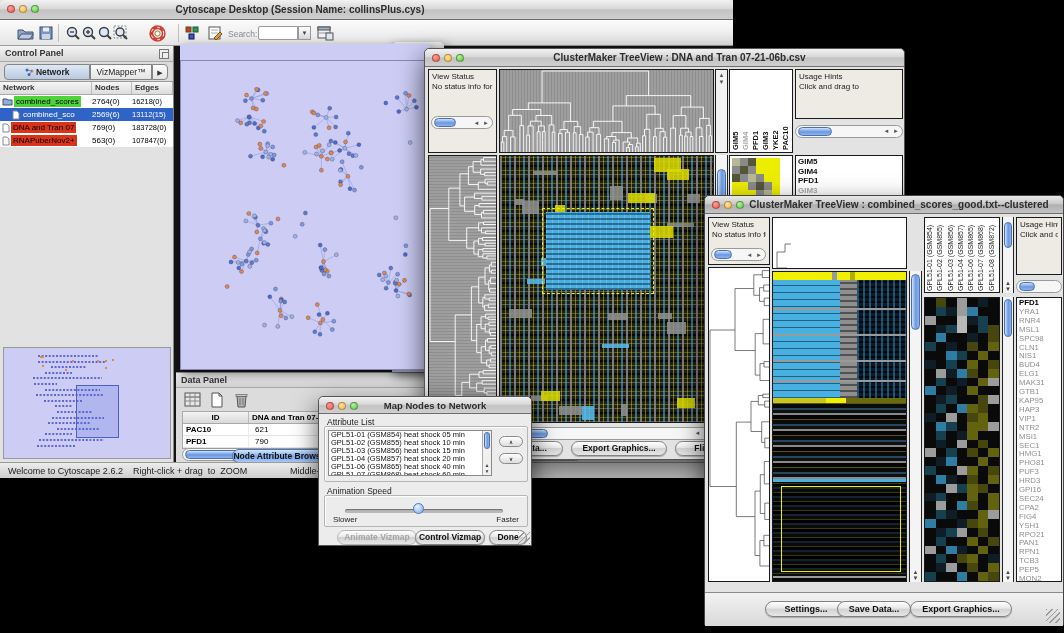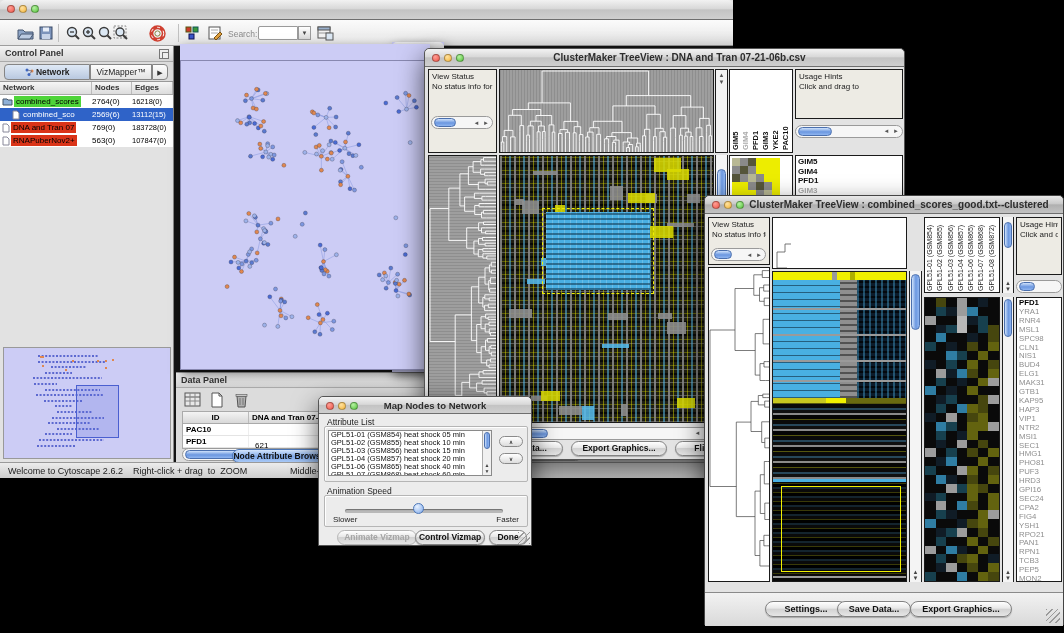--- a/index.html
+++ b/index.html
@@ -80,21 +80,21 @@
   #netcanvas{position:absolute;left:0;top:16px;width:250px;height:310px;background:#ccccf5;border:1px solid #8888b0;}
   
   #datapanel{position:absolute;left:176px;top:372px;width:557px;height:90px;background:#dcdcdc;border-top:1px solid #999;}
   #dphead{position:absolute;left:0;top:0;width:100%;height:15px;background:linear-gradient(#f0f0f0,#d2d2d2);border-bottom:1px solid #aaa;font-size:9px;font-weight:bold;color:#333;line-height:14px;padding-left:5px;}
   .dpico{position:absolute;top:19px;width:18px;height:18px;}
   #dptable{position:absolute;left:6px;top:38px;width:400px;background:#fff;border:1px solid #aaa;font-size:8px;}
   #dpthead{display:flex;height:12px;background:linear-gradient(#f4f4f4,#d8d8d8);border-bottom:1px solid #aaa;font-weight:bold;}
   #dpthead span{padding:1px 3px;border-right:1px solid #bbb;}
   .dprow{display:flex;height:12px;border-bottom:1px solid #e4e4e4;}
   .dprow b{width:66px;padding:1px 3px;border-right:1px solid #eee;}
-  .dprow span{padding:17px 6px;}
+  .dprow span{padding:1px 6px;}
   #dpscroll{left:6px;top:75px;width:400px;}
   #dpbtn{left:56px;top:76px;width:98px;height:14px;border:1px solid #4c77b8;border-radius:7px;background:linear-gradient(#d5e5fb,#7fa9ea 55%,#a9c9f6);font-size:8.5px;font-weight:bold;line-height:12px;}
   #statusbar{position:absolute;left:0;top:462px;width:733px;height:16px;background:linear-gradient(#ececec,#cdcdcd);border-top:1px solid #9a9a9a;}
   #statusbar span{position:absolute;top:3px;font-size:9px;color:#222;white-space:pre;}
   
   #tv1{left:424px;top:28px;width:481px;height:412px;background:#e3e3e3;z-index:20;border:1px solid #555;border-radius:5px 5px 0 0;margin-top:20px;}
   #tv2{left:704px;top:195px;width:360px;height:430px;background:#e3e3e3;z-index:50;border:1px solid #444;border-radius:5px 5px 0 0;}
   #t1heat{background-color:#1e1e12;background-image:
     repeating-linear-gradient(90deg,rgba(140,140,140,.85) 0 2px,transparent 2px 5px,rgba(232,232,0,.45) 5px 6px,transparent 6px 9px,rgba(87,185,233,.55) 9px 11px,transparent 11px 14px),
     repeating-linear-gradient(0deg,rgba(140,140,140,.55) 0 1px,transparent 1px 4px,rgba(232,232,0,.3) 4px 5px,transparent 5px 8px,rgba(5,5,5,.85) 8px 10px,transparent 10px 13px);}
@@ -126,20 +126,21 @@
 
 <div id="screen">
 
   <div class="win" id="mainwin">
     <div class="tb big">
       <div class="lights">
         <span class="lt r"></span>
         <span class="lt y"></span>
         <span class="lt g"></span>
       </div>
+      <div class="tbt">Cytoscape Desktop (Session Name: collinsPlus.cys)</div>
     </div>
     <div id="toolbar">
       <span class="tico" style="left:16px">
           <svg width="17" height="15">
             <path d="M1 13V4h5l2 2h8v7z" fill="#8fa6c8" stroke="#44556e"></path>
             <path d="M1 13l3.2-5h12l-3.2 5z" fill="#bccbe2" stroke="#44556e"></path>
           </svg>
         </span>
       <span class="tico" style="left:37px">
           <svg width="14" height="14">

